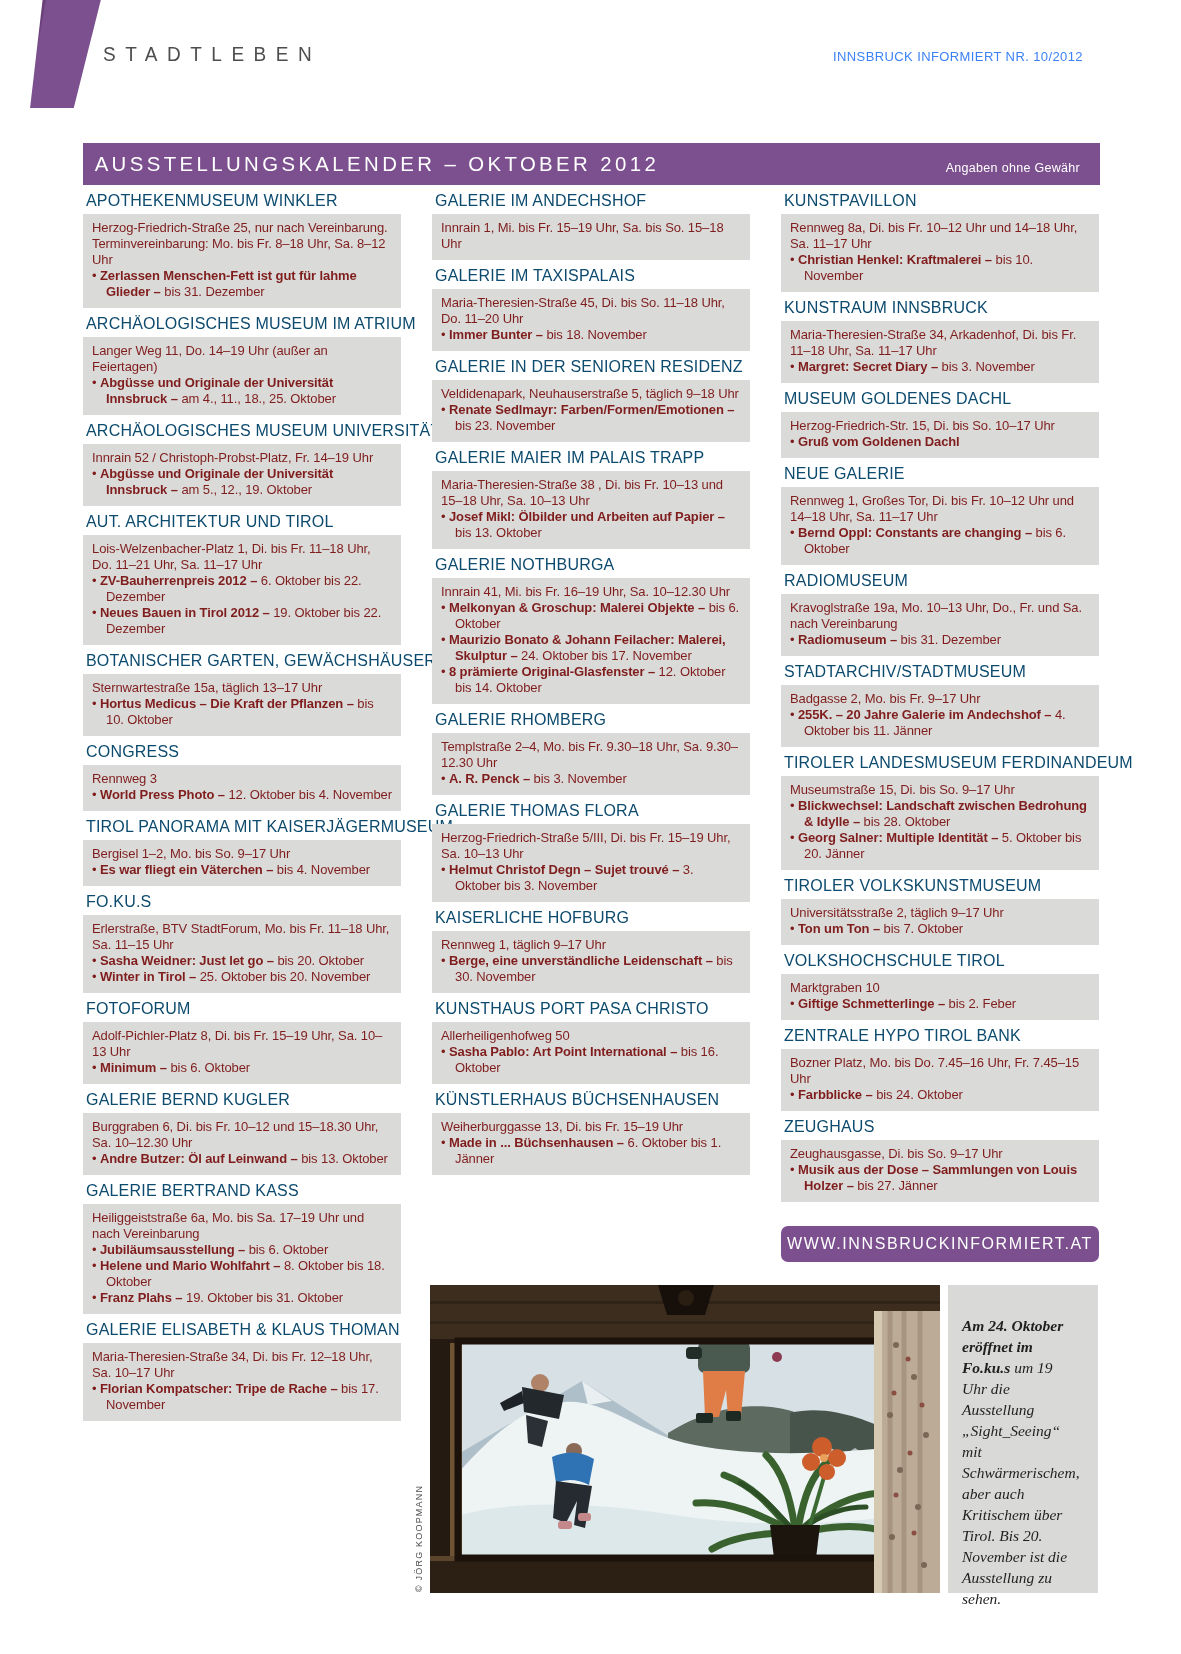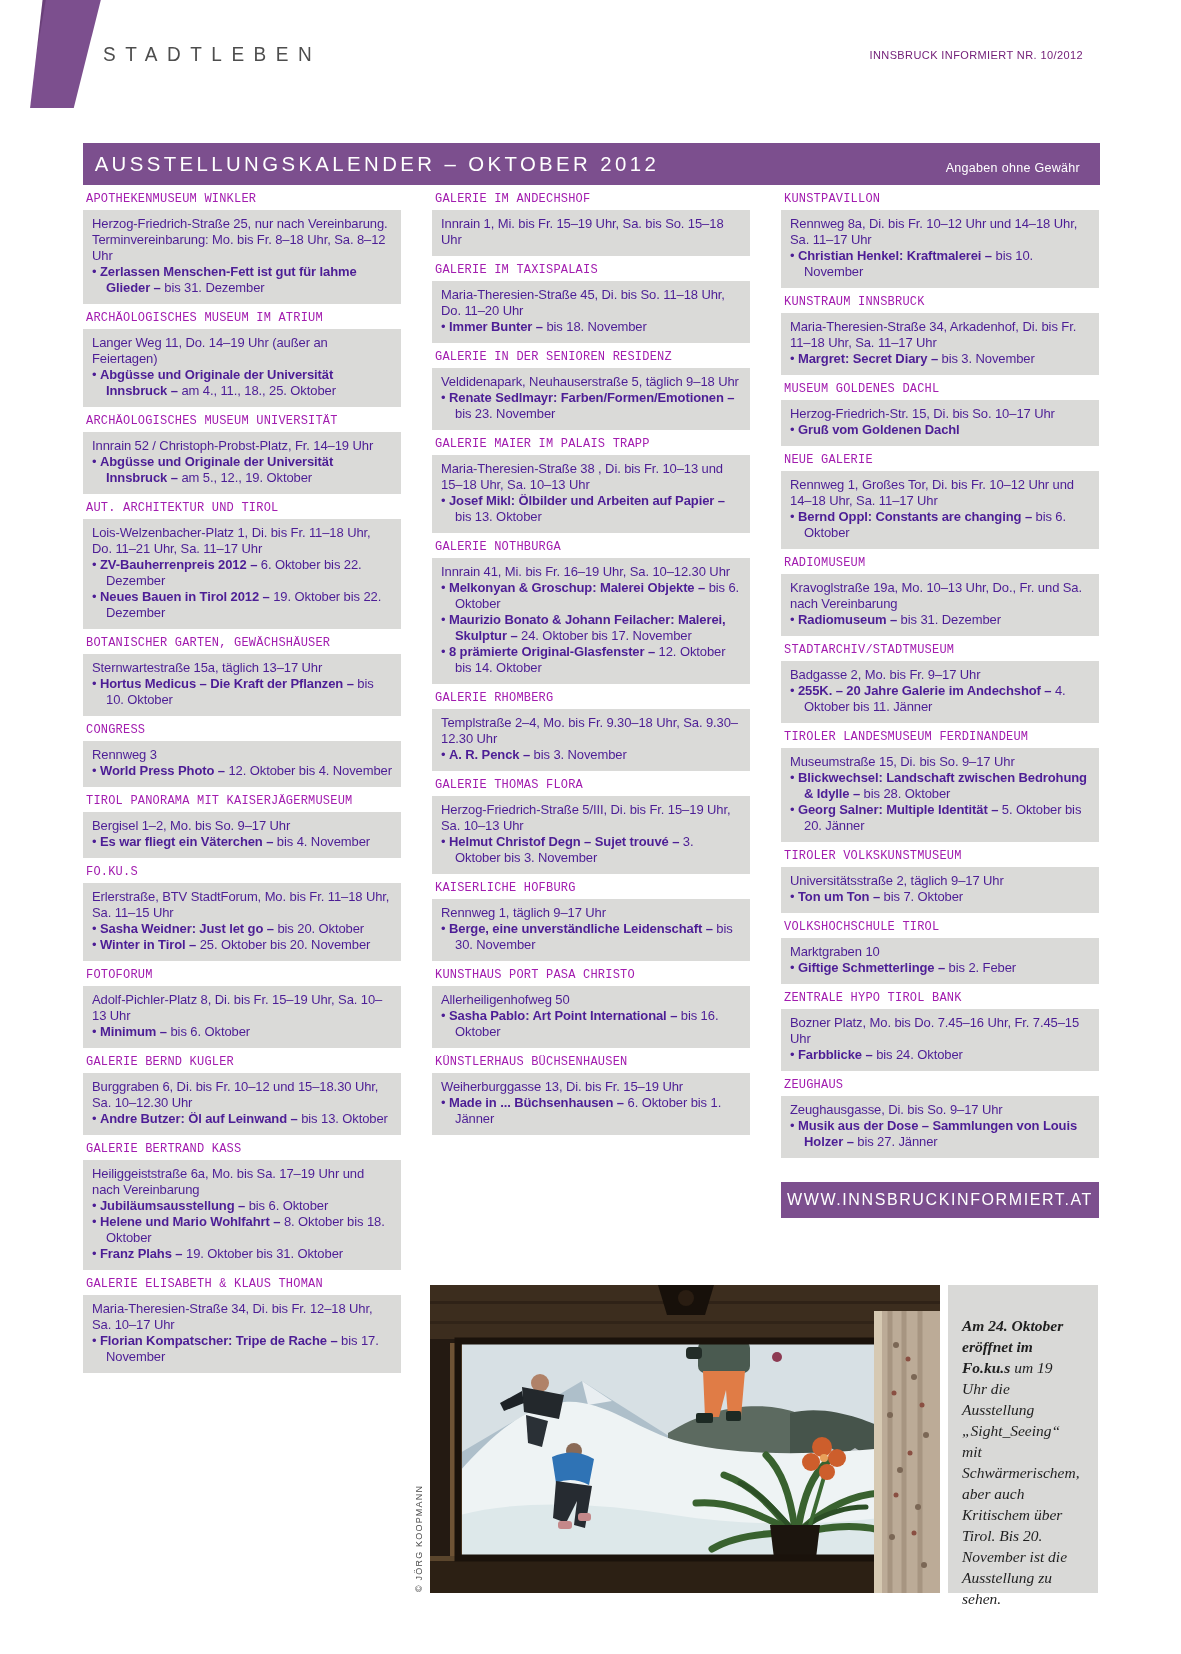--- a/index.html
+++ b/index.html
@@ -6,39 +6,39 @@
   .page{position:relative;width:1181px;height:1654px;background:#ffffff;overflow:hidden;
         font-family:"Liberation Sans","DejaVu Sans",sans-serif;}
 
   
   .corner-tab{position:absolute;left:28px;top:0;width:104px;height:108px;
     background:linear-gradient(100deg,#6a4079 0 14%,#7c4f8e 15%);
     clip-path:polygon(14% 0,70% 0,44% 100%,2% 100%);}
   .corner-num{position:absolute;left:14px;top:42px;color:#fff;font-size:17px;letter-spacing:.5px;}
   .section-title{position:absolute;left:103px;top:43px;font-size:20px;letter-spacing:10px;
     color:#4d4d4d;transform:scaleX(.95);transform-origin:left top;}
-  .issue-ref{position:absolute;right:98px;top:49px;font-size:11px;letter-spacing:.4px;color:#701a75;}
+  .issue-ref{position:absolute;right:98px;top:49px;font-size:13px;letter-spacing:.4px;color:#3b82f6;}
 
   
   .titlebar{position:absolute;left:83px;top:143px;width:1017px;height:42px;background:#7c4f8e;
     display:flex;align-items:center;justify-content:space-between;color:#fff;}
   .titlebar .big{font-size:21px;letter-spacing:3.5px;padding-left:12px;transform:scaleX(.97);transform-origin:left center;white-space:nowrap;}
   .titlebar .small{font-size:12.5px;letter-spacing:.3px;padding-right:20px;margin-top:8px;}
 
   
   .cols{position:absolute;left:83px;top:190px;width:1017px;display:flex;gap:31px;}
   .col{width:318px;flex:0 0 318px;}
-  .entry-heading{font-size:12px;color:#a21caf;letter-spacing:.2px;margin:7px 0 4px 3px;white-space:nowrap;font-family:Liberation Mono, monospace;}
+  .entry-heading{font-size:16px;color:#0c4a6e;letter-spacing:.2px;margin:7px 0 4px 3px;white-space:nowrap;}
   .col-entries > .entry-heading:first-child{margin-top:2px;}
-  .entry-box{background:#dadad8;padding:6px 9px 8px 9px;font-size:13px;line-height:16px;color:#4c1d95;letter-spacing:-.1px;}
+  .entry-box{background:#dadad8;padding:6px 9px 8px 9px;font-size:13px;line-height:16px;color:#7f1d1d;letter-spacing:-.1px;}
   .event{padding-left:14px;text-indent:-14px;}
   .ev-t{font-weight:700;}
 
   .wwwbar{margin-top:24px;height:36px;background:#7c4f8e;display:flex;align-items:center;justify-content:center;
-    color:#fff;font-size:16px;letter-spacing:1.6px;white-space:nowrap;}
+    color:#fff;font-size:16px;letter-spacing:1.6px;white-space:nowrap;border-radius:7px;}
 
   
   .photo{position:absolute;left:430px;top:1285px;width:510px;height:308px;}
   .photo svg{display:block;}
   .photo-credit{position:absolute;left:414px;top:1592px;transform:rotate(-90deg);transform-origin:0 0;
     font-size:9px;letter-spacing:1.2px;color:#4a4a4a;white-space:nowrap;}
   .caption{position:absolute;left:948px;top:1285px;width:150px;height:308px;background:#d9d9d7;box-sizing:border-box;
     padding:30px 24px 0 14px;font-family:"Liberation Serif","DejaVu Serif",serif;font-style:italic;
     font-size:15.5px;line-height:21px;color:#1f1f1f;}
   .cap-b{font-weight:700;}

